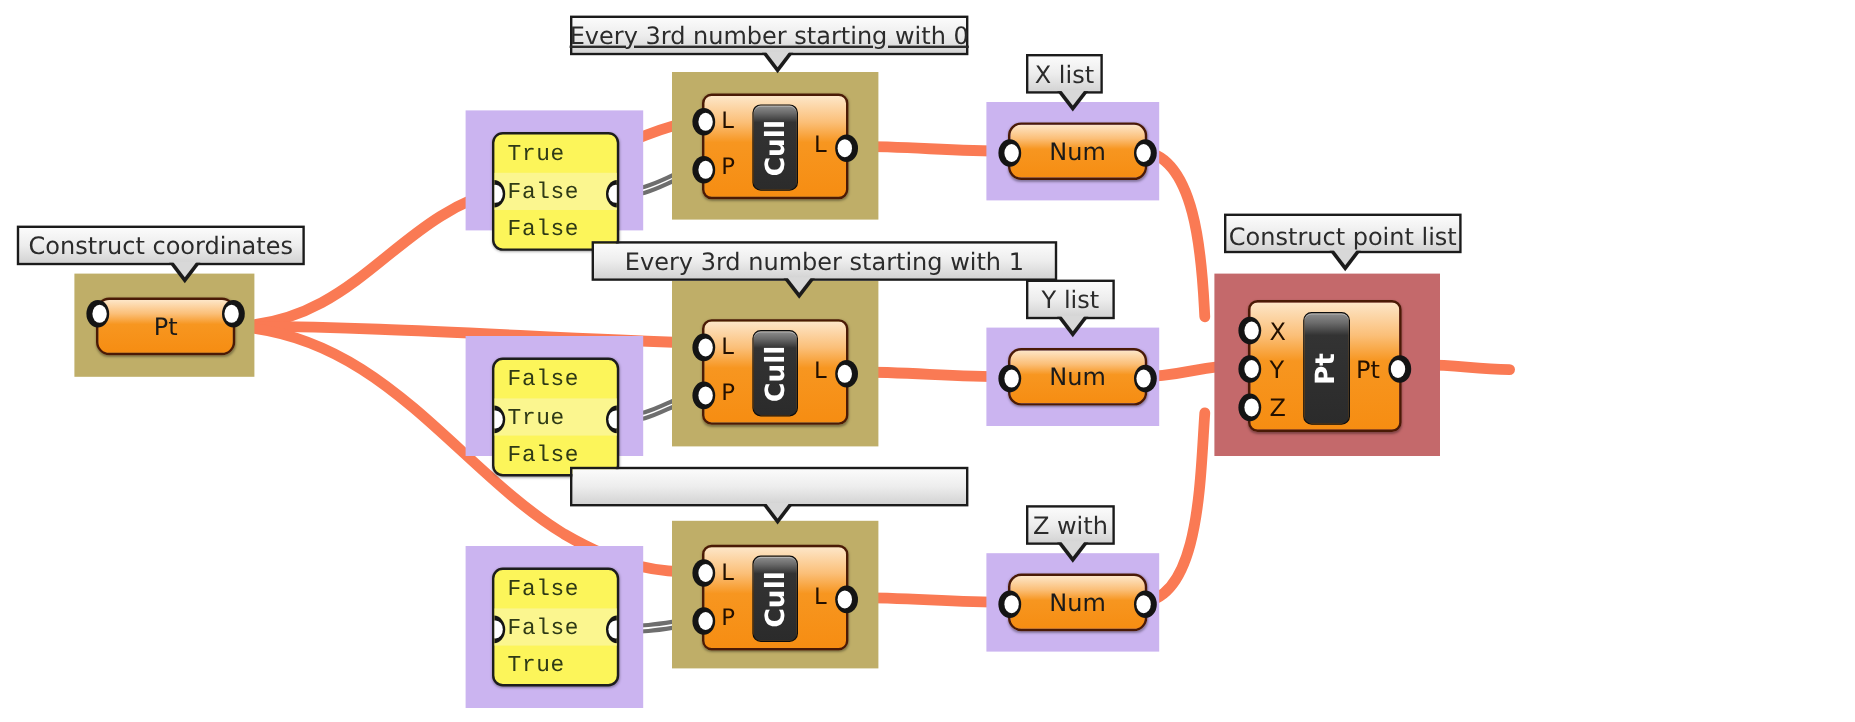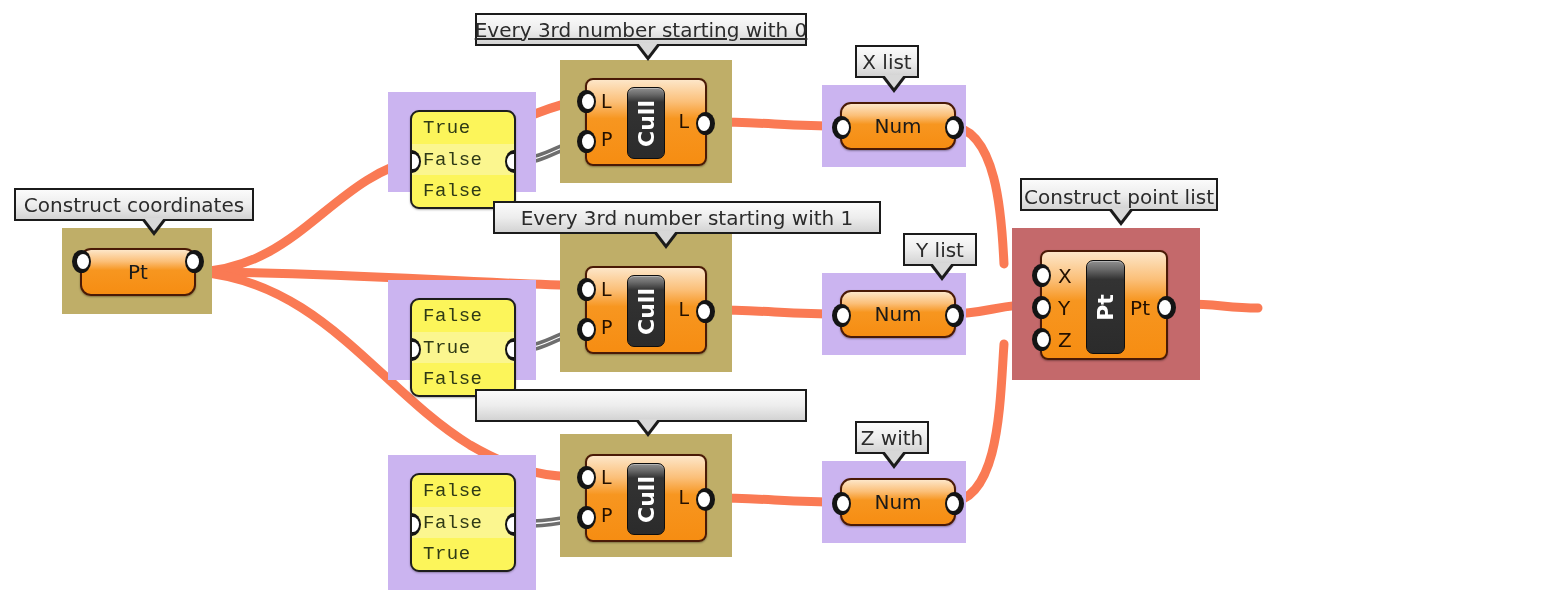--- a/index.html
+++ b/index.html
@@ -420,21 +420,21 @@
     <span class="tail" style="left:158px;"></span>
     <span class="tail-fill" style="left:161px;"></span>
   </div>
 
   <div class="callout" style="left:855px; top:45px; width:64px;">
     <span>X list</span>
     <span class="tail" style="left:24px;"></span>
     <span class="tail-fill" style="left:27px;"></span>
   </div>
 
-  <div class="callout" style="left:855px; top:233px; width:74px;margin-left:48px;">
+  <div class="callout" style="left:855px; top:233px; width:74px;">
     <span>Y list</span>
     <span class="tail" style="left:24px;"></span>
     <span class="tail-fill" style="left:27px;"></span>
   </div>
 
   <div class="callout" style="left:855px; top:421px; width:74px;">
     <span>Z with</span>
     <span class="tail" style="left:24px;"></span>
     <span class="tail-fill" style="left:27px;"></span>
   </div>

